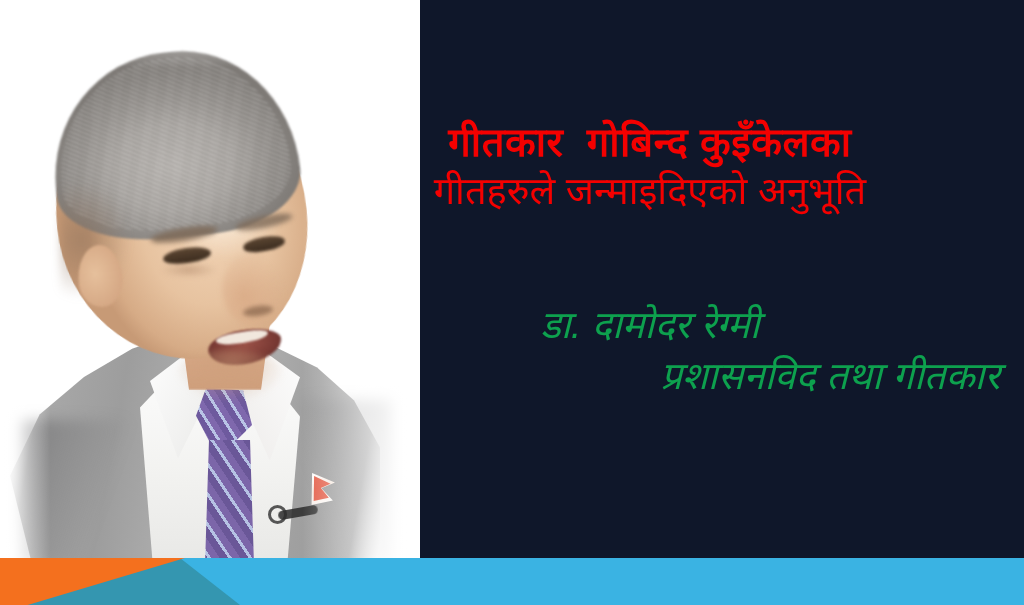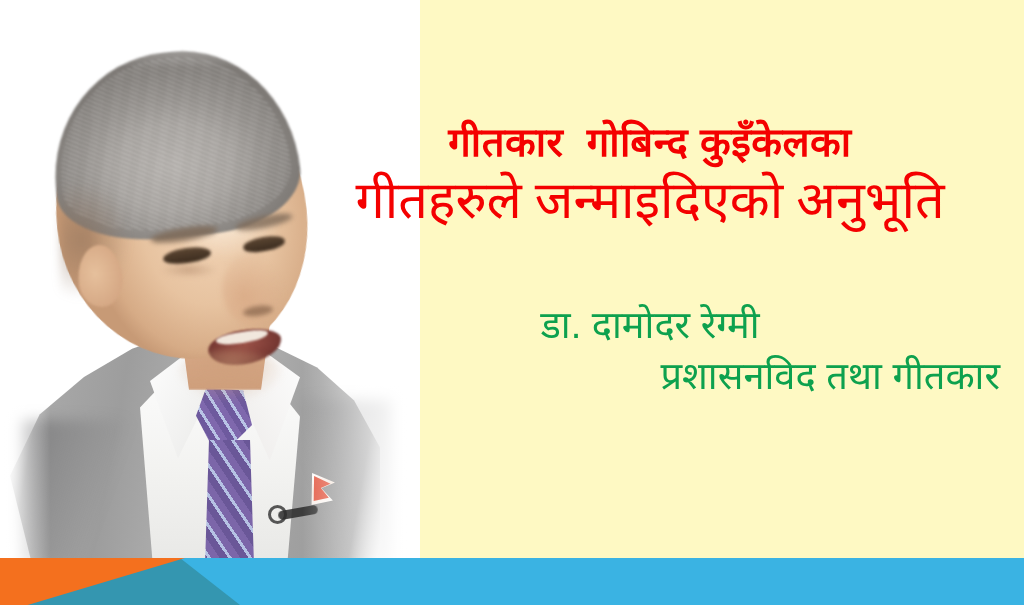--- a/index.html
+++ b/index.html
@@ -381,39 +381,40 @@
   }
   .title-line {
     font-family: "Liberation Sans", sans-serif;
     font-weight: bold;
     font-size: 40px;
     line-height: 1.22;
     letter-spacing: 0.5px;
     white-space: pre;
   }
   .subtitle-line {
-    font-family: Liberation Serif, serif;
+    font-family: Liberation Sans, sans-serif;
     font-weight: normal;
-    font-size: 52px;
+    font-size: 38px;
     line-height: 1.3;
     white-space: pre;
   }
   .author-block {
     position: absolute;
     left: 300px;
     top: 300px;
     width: 700px;
     text-align: center;
   }
   .author-line {
     font-family: "Liberation Sans", sans-serif;
     font-weight: normal;
     font-size: 38px;
     line-height: 1.34;
     white-space: pre;
+    font-style: italic;
   }
 
   
   .bottom-bar {
     position: absolute;
     left: 0;
     bottom: 0;
     width: 1024px;
     height: 47px;
     overflow: hidden;
@@ -435,21 +436,21 @@
     left: 0;
     top: 0;
     width: 185px;
     height: 47px;
     clip-path: polygon(0% 0%, 100% 0%, 15% 100%, 0% 100%);
   }
 </style>
 </head>
 <body>
 
-<div id="poster" style="background: #fef9c3;">
+<div id="poster" style="background: #0f172a;">
 
   <div class="photo">
     <div class="photo-bg"></div>
 
     <div class="suit"></div>
     <div class="suit-shadow-l"></div>
     <div class="suit-shadow-r"></div>
 
     <div class="shirt"></div>
     <div class="collar-l"></div>

